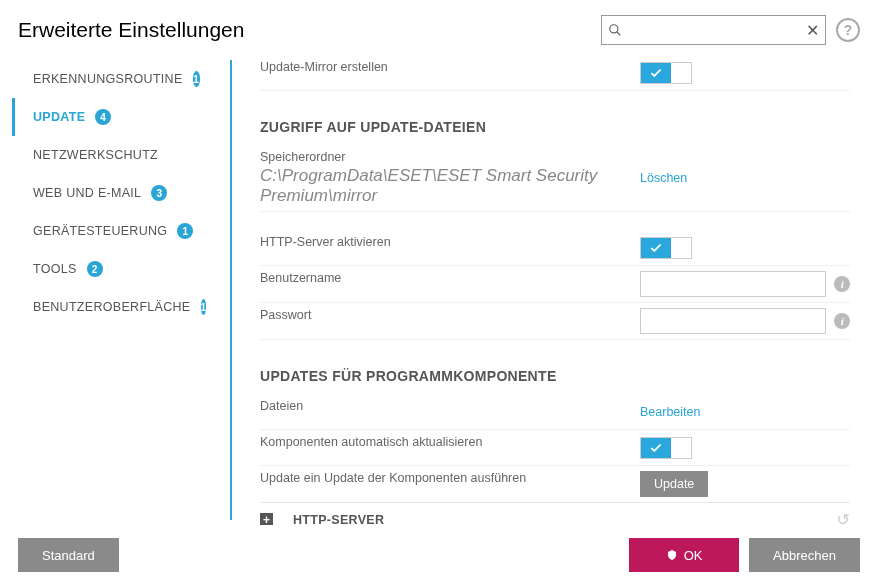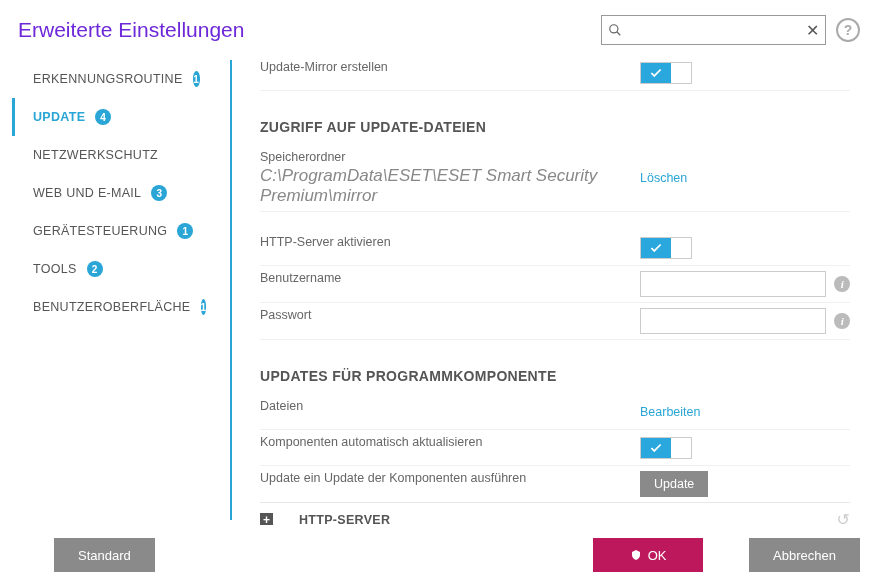--- a/index.html
+++ b/index.html
@@ -16,21 +16,21 @@
   }
   .header {
     display: flex;
     align-items: center;
     justify-content: space-between;
     padding: 15px 18px 10px 18px;
   }
   .page-title {
     font-size: 21px;
     font-weight: 400;
-    color: #6d28d9;
+    color: #000000;
   }
   .header-right {
     display: flex;
     align-items: center;
     gap: 10px;
   }
   .search-box {
     display: flex;
     align-items: center;
     border: 1px solid #999;
@@ -174,21 +174,21 @@
     color:#fff;
     border:none;
     height:26px;
     padding:0 14px;
     font-size:12.5px;
     cursor:pointer;
   }
   .accordion-row {
     display:flex;
     align-items:center;
-    gap:26px;
+    gap:20px;
     height:34px;
     border-top:1px solid #e8e8e8;
     cursor:pointer;
   }
   .accordion-row .plus {
     width:13px; height:13px;
     background:#555;
     display:flex; align-items:center; justify-content:center;
   }
   .accordion-row .plus::before {
@@ -210,21 +210,21 @@
     gap:10px;
   }
   .footer .spacer { flex:1; }
   .footer-btn {
     height:34px;
     padding:0 24px;
     border:none;
     font-size:13px;
     cursor:pointer;
     color:#fff;
-    display:flex; align-items:center; gap:6px;margin-left:36px;
+    display:flex; align-items:center; gap:6px;
   }
   .footer-btn.gray { background:#8a8a8a; }
   .footer-btn.blue { background:#be185d; min-width:110px; justify-content:center;}
   
   .content::-webkit-scrollbar { width:8px; }
   .content::-webkit-scrollbar-thumb { background:#bbb; }
   .content::-webkit-scrollbar-track { background:#eee; }
 </style>
 </head>
 <body>

